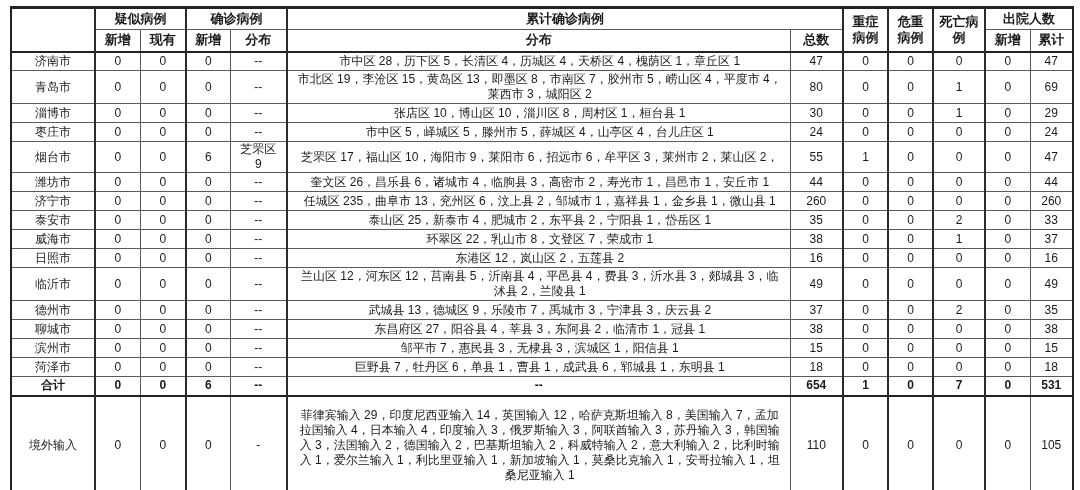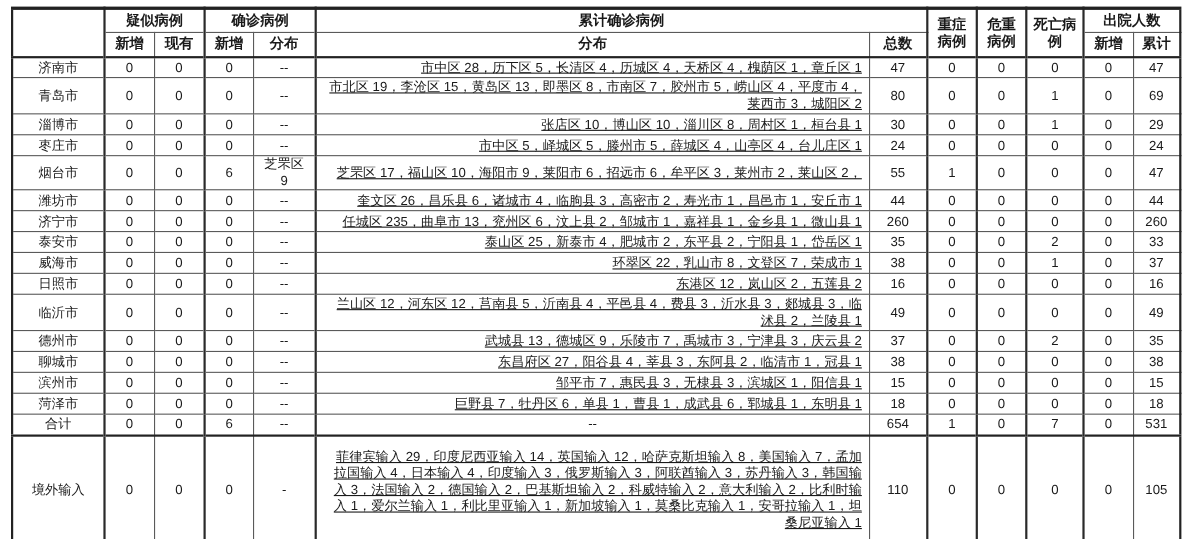--- a/index.html
+++ b/index.html
@@ -10,23 +10,23 @@
   col.c0{width:84px}col.c1{width:45px}col.c2{width:46px}col.c3{width:44px}col.c4{width:57px}
   col.c5{width:503px}col.c6{width:53px}col.c7{width:45px}col.c8{width:45px}col.c9{width:52px}
   col.c10{width:45px}col.c11{width:43px}
   th,td{border:1px solid #5a5a5a;padding:1px 3px;text-align:center;vertical-align:middle;line-height:1.25;}
   thead th{font-weight:bold;font-size:13px;}
   thead{border-bottom:2px solid #222;}
   thead tr{height:22px;}
   tbody tr{height:19px;}
   tbody tr:last-child{border-top:2px solid #222;}
   tbody tr:last-child td{height:96px;}
-  td.left{text-align:right;padding-left:8px;padding-right:6px;text-decoration:underline;}
+  td.left{text-align:center;padding-left:8px;padding-right:6px;}
   td:nth-child(5){padding:0 5px;}
-  tr.bold td{font-weight:normal;text-align:center;}
+  tr.bold td{font-weight:bold;text-align:center;}
   
   tbody td:nth-child(2),tbody td:nth-child(4),tbody td:nth-child(6),tbody td:nth-child(8),
   tbody td:nth-child(9),tbody td:nth-child(10),tbody td:nth-child(11){border-left:2px solid #2a2a2a;}
   thead tr:first-child th{border-left:2px solid #2a2a2a;}
   thead tr:first-child th:first-child{border-left:none;}
   thead tr:nth-child(2) th:nth-child(1),thead tr:nth-child(2) th:nth-child(3),
   thead tr:nth-child(2) th:nth-child(5),thead tr:nth-child(2) th:nth-child(7){border-left:2px solid #2a2a2a;}
 </style>
 </head>
 <body>

